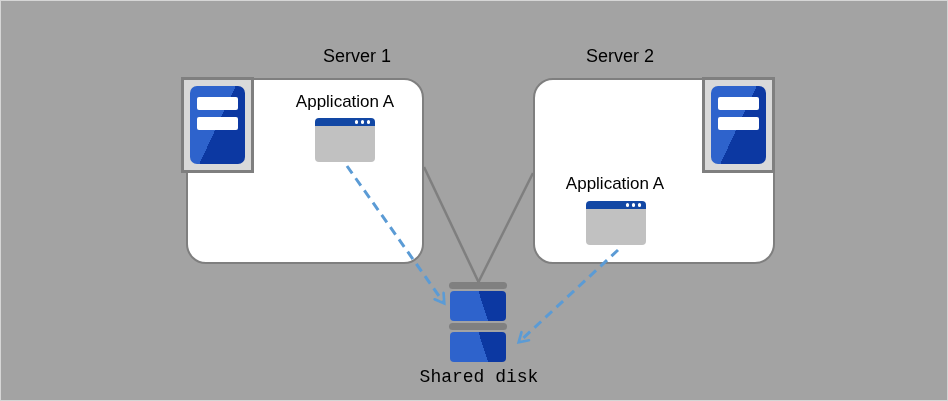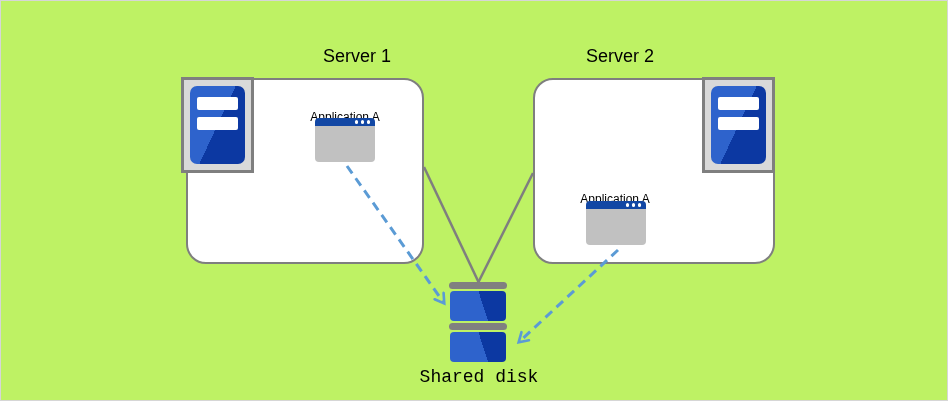--- a/index.html
+++ b/index.html
@@ -1,28 +1,28 @@
 <!DOCTYPE html>
 <html style="--box-border: #7f7f7f; --icon-bg: #d9d9d9; --tower-light: #2e63cc; --tower-dark: #0c38a2; --titlebar: #1247a4; --window-body: #c1c1c1; --disk-bar: #808080; --arrow: #5b9bd5; --text: #000000;"><head>
 <meta charset="utf-8">
 <style>
   html,body{margin:0;padding:0;background:#fff;}
   .canvas{
     position:relative;width:948px;height:401px;box-sizing:border-box;
-    background:#bef264;border:1px solid #d6d6d6;overflow:hidden;
+    background:#a3a3a3;border:1px solid #d6d6d6;overflow:hidden;
     font-family:"Liberation Sans",sans-serif;color:#000;padding-left:8px;
   }
   .label{
     position:absolute;text-align:center;font-size:18px;line-height:20px;
     color:var(--text,#000);white-space:nowrap;
   }
   .server-title{width:160px;}
   .t1{left:276px;top:45px;}
   .t2{left:539px;top:45px;text-align:center;}
-  .app-label{width:200px;font-size:12px;margin-top:15px;}
+  .app-label{width:200px;font-size:17px;}
   .a1{left:244px;top:91px;}
   .a2{left:514px;top:173px;}
   .disk-label{left:398px;top:366px;width:160px;font-family:Liberation Mono, monospace;}
 
   .server-box{
     position:absolute;box-sizing:border-box;border:2.5px solid var(--box-border,#7f7f7f);
     border-radius:20px;background:#fff;
   }
   .b1{left:185px;top:77px;width:238px;height:186px;}
   .b2{left:532px;top:77px;width:242px;height:186px;}

